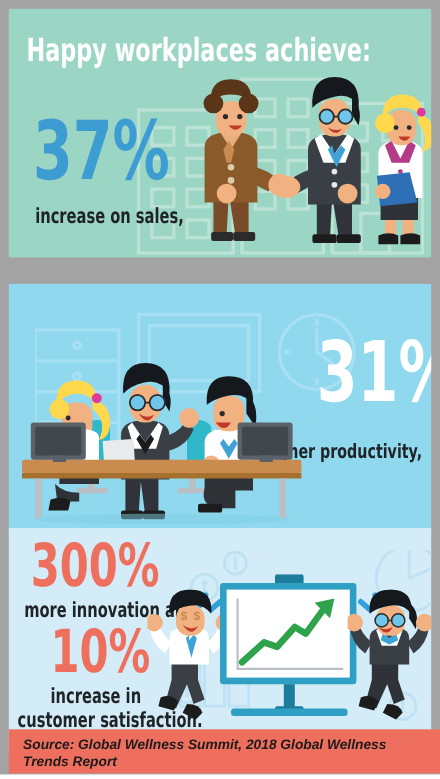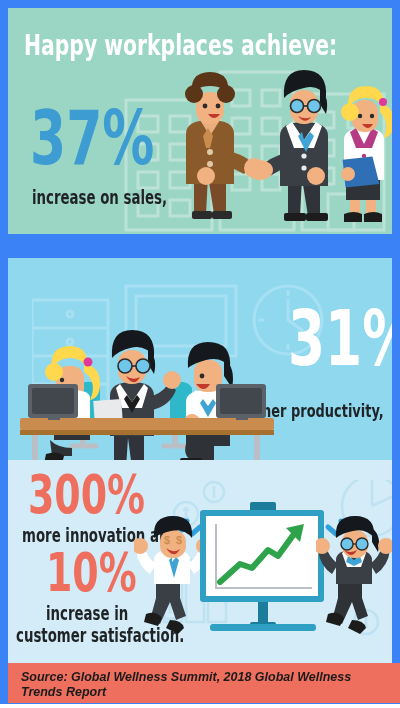--- a/index.html
+++ b/index.html
@@ -1,24 +1,24 @@
 <!DOCTYPE html>
 <html><head>
 <meta charset="utf-8">
 <style>
   html,body{margin:0;padding:0;background:#ffffff;}
   body{width:400px;height:708px;overflow:hidden;font-family:"Liberation Sans",sans-serif;}
 
-  .infographic{position:relative;width:400px;height:704px;background:#3b82f6;box-sizing:border-box;}
+  .infographic{position:relative;width:400px;height:704px;background:#a3a3a3;box-sizing:border-box;}
 
   
   .panel{position:absolute;left:8px;width:384px;overflow:hidden;}
   #panel-sales{top:8px;height:226px;background:#9BD6C4;}
   #panel-productivity{top:234px;height:226px;background:#8FD8EE;margin-top:24px;}
-  #panel-innovation{top:460px;height:203px;background:#D4ECF8;}
+  #panel-innovation{top:480px;height:203px;background:#D4ECF8;}
   #panel-source{position:absolute;left:8px;top:663px;width:384px;height:40px;background:#EE6F5E;padding-left:36px;}
 
   
   .cond{font-family:"Liberation Sans Narrow","DejaVu Sans Condensed","Liberation Sans",sans-serif;
         font-weight:bold;transform:scaleX(.78);transform-origin:left center;white-space:nowrap;}
 
   #headline{position:absolute;left:16px;top:22px;font-size:29px;line-height:30px;color:#ffffff;letter-spacing:0px;}
 
   .bignum{line-height:.92;}
   #sales-figure{position:absolute;left:22px;top:96px;font-size:74px;color:#3D9CD2;}

